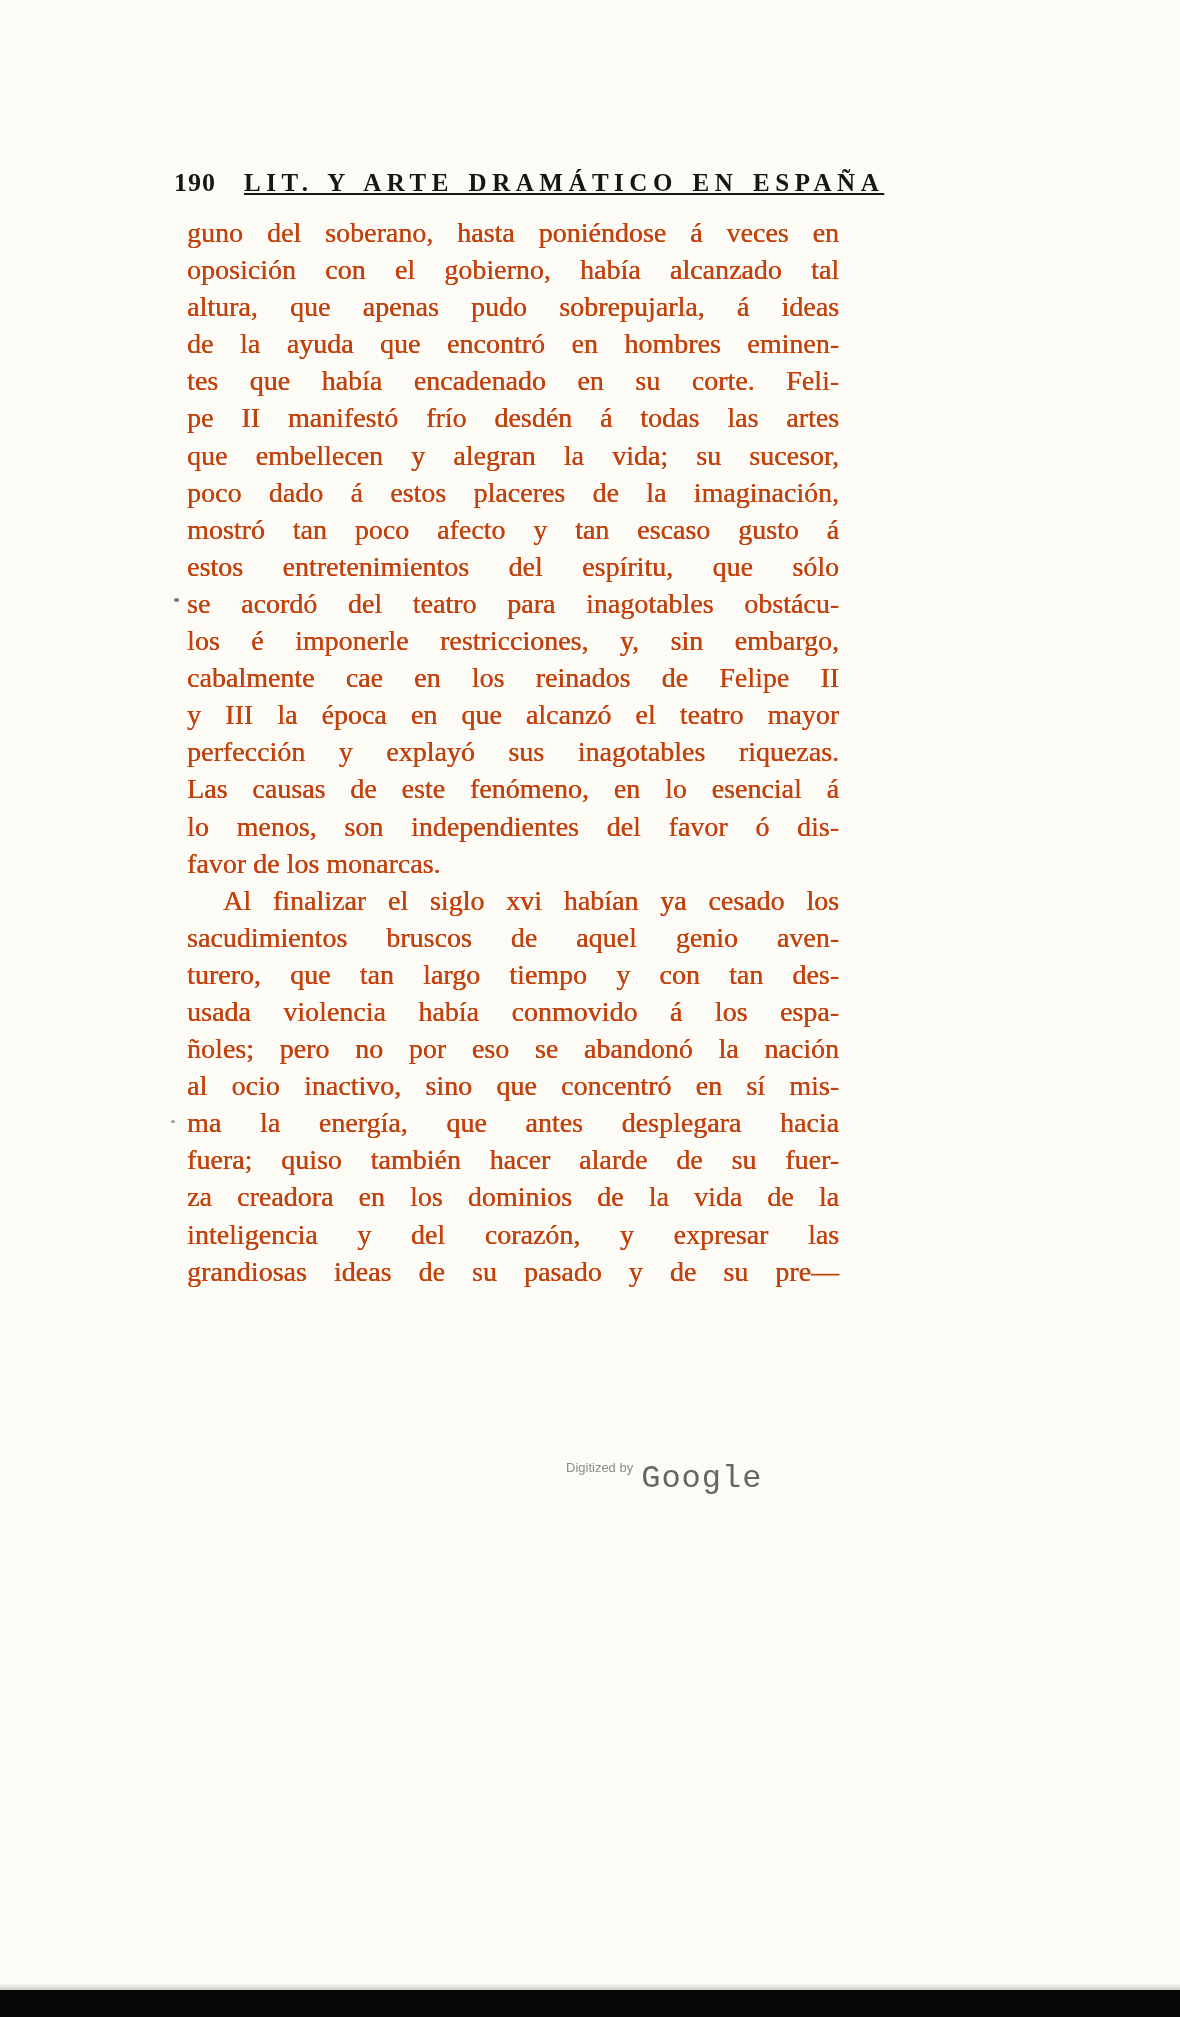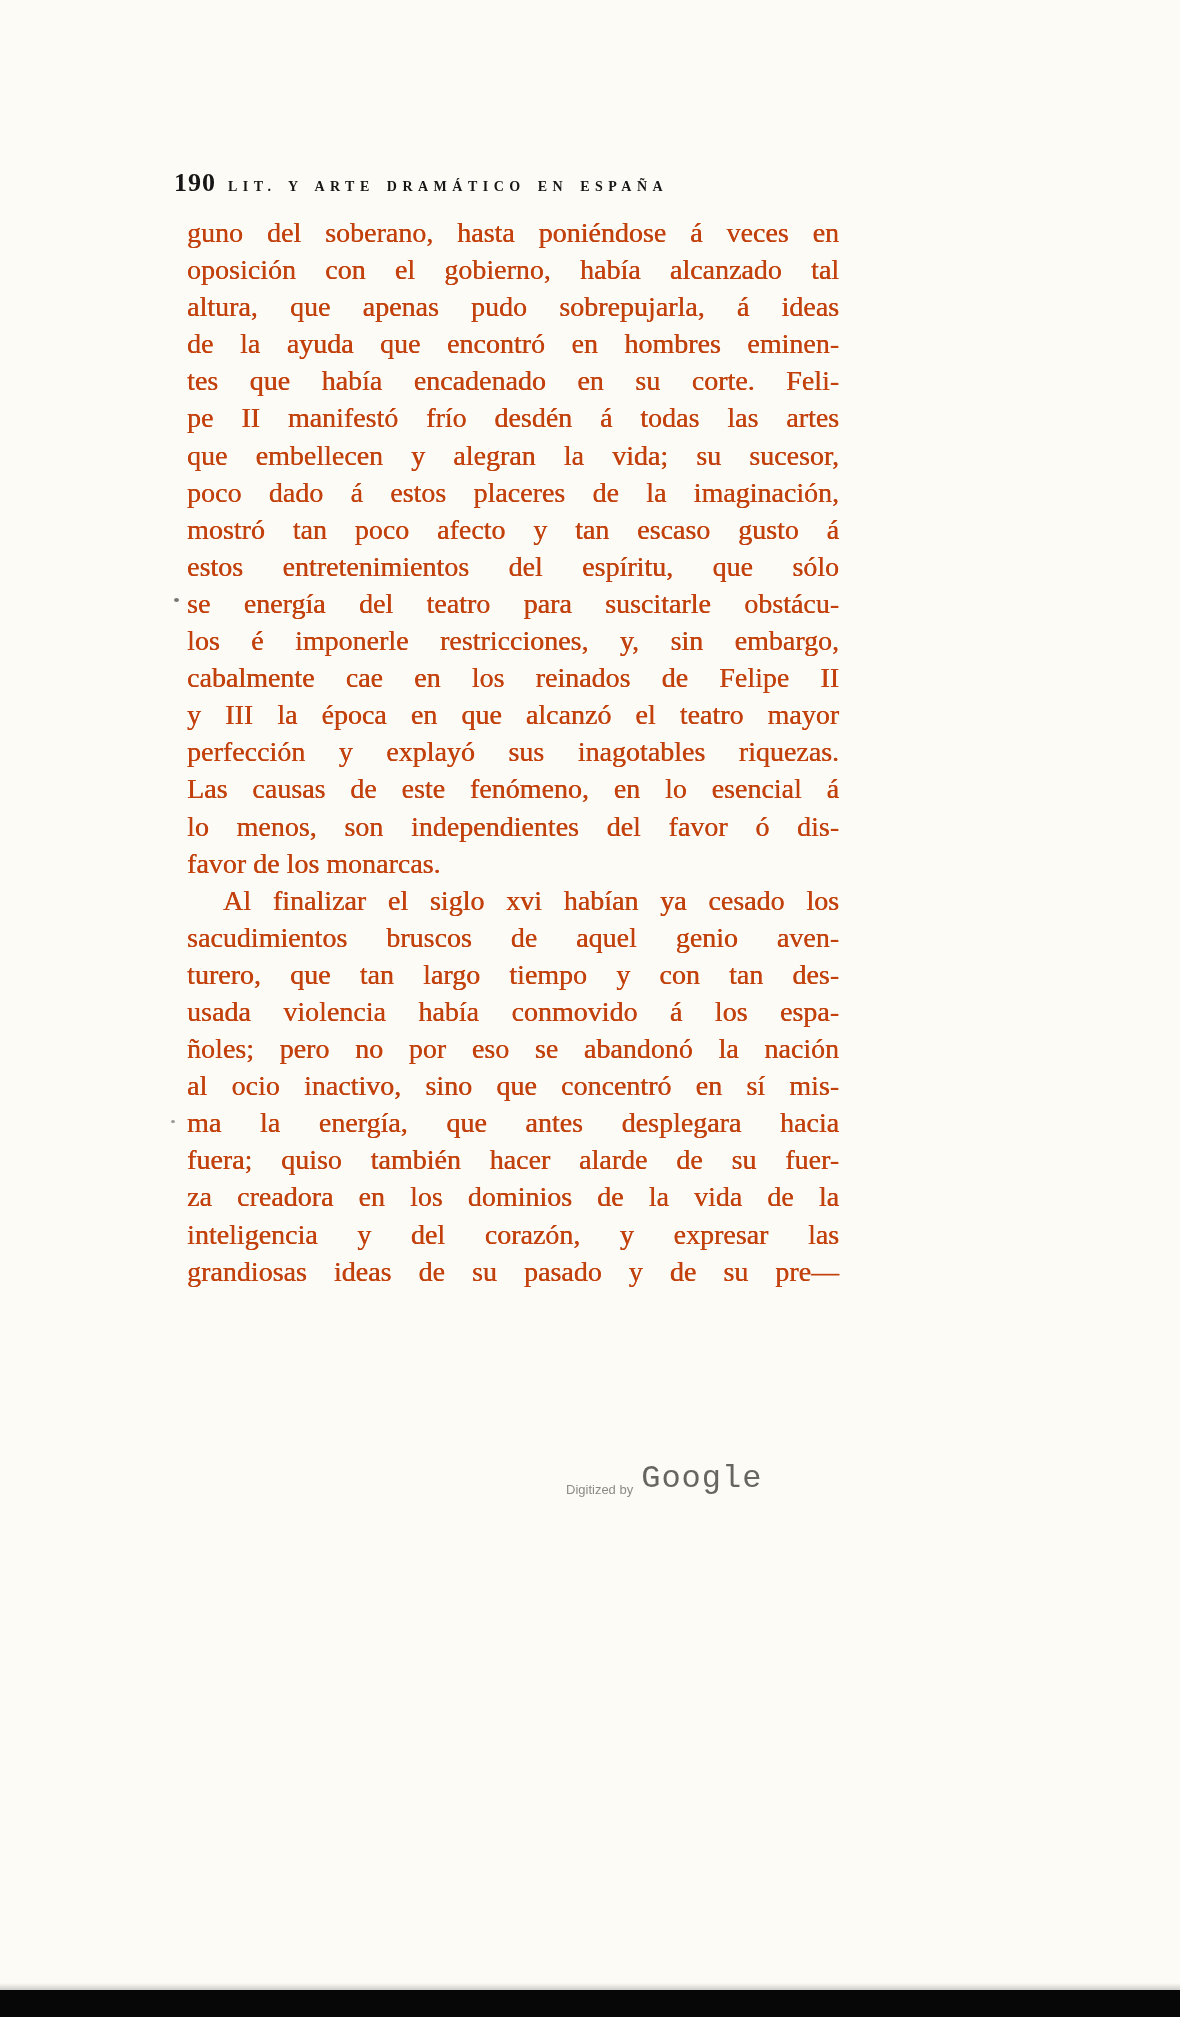--- a/index.html
+++ b/index.html
@@ -26,24 +26,25 @@
     align-items: baseline;
     font-family: "Liberation Serif", serif;
     font-weight: bold;
     white-space: nowrap;
   }
   .page-number {
     font-size: 26px;
     letter-spacing: 1px;
   }
   .header-title {
-    margin-left: 12px;
-    font-size: 14px;
+    margin-left: 28px;
+    font-size: 25px;
     letter-spacing: 5.5px;
     word-spacing: 3px;
+    text-decoration: underline;
   }
 
   
   .body-text {
     position: absolute;
     left: 187px;
     top: 214px;
     width: 652px;
     font-family: "Liberation Serif", serif;
     font-size: 28px;
@@ -71,21 +72,21 @@
   }
   .speck-1 { left: 174px; top: 598px;  width: 5px; height: 4px; }
   .speck-2 { left: 171px; top: 1120px; width: 4px; height: 3px; background:#999; }
 
   
   .footer {
     position: absolute;
     left: 566px;
     top: 1460px;
     display: flex;
-    align-items: flex-end;
+    align-items: flex-start;
     gap: 8px;
   }
   .digitized {
     font-family: "Liberation Sans", sans-serif;
     font-size: 13px;
     color: #8d8b84;
   }
   .google {
     font-family: Liberation Mono, monospace;
     font-size: 32px;
@@ -127,21 +128,21 @@
         <div class="line">guno del soberano, hasta poniéndose á veces en</div>
         <div class="line">oposición con el gobierno, había alcanzado tal</div>
         <div class="line">altura, que apenas pudo sobrepujarla, á ideas</div>
         <div class="line">de la ayuda que encontró en hombres eminen-</div>
         <div class="line">tes que había encadenado en su corte. Feli-</div>
         <div class="line">pe II manifestó frío desdén á todas las artes</div>
         <div class="line">que embellecen y alegran la vida; su sucesor,</div>
         <div class="line">poco dado á estos placeres de la imaginación,</div>
         <div class="line">mostró tan poco afecto y tan escaso gusto á</div>
         <div class="line">estos entretenimientos del espíritu, que sólo</div>
-        <div class="line">se energía del teatro para suscitarle obstácu-</div>
+        <div class="line">se acordó del teatro para inagotables obstácu-</div>
         <div class="line">los é imponerle restricciones, y, sin embargo,</div>
         <div class="line">cabalmente cae en los reinados de Felipe II</div>
         <div class="line">y III la época en que alcanzó el teatro mayor</div>
         <div class="line">perfección y explayó sus inagotables riquezas.</div>
         <div class="line">Las causas de este fenómeno, en lo esencial á</div>
         <div class="line">lo menos, son independientes del favor ó dis-</div>
         <div class="line no-justify">favor de los monarcas.</div>
       </div>
       <div class="paragraph">
         <div class="line indent">Al finalizar el siglo xvi habían ya cesado los</div>

